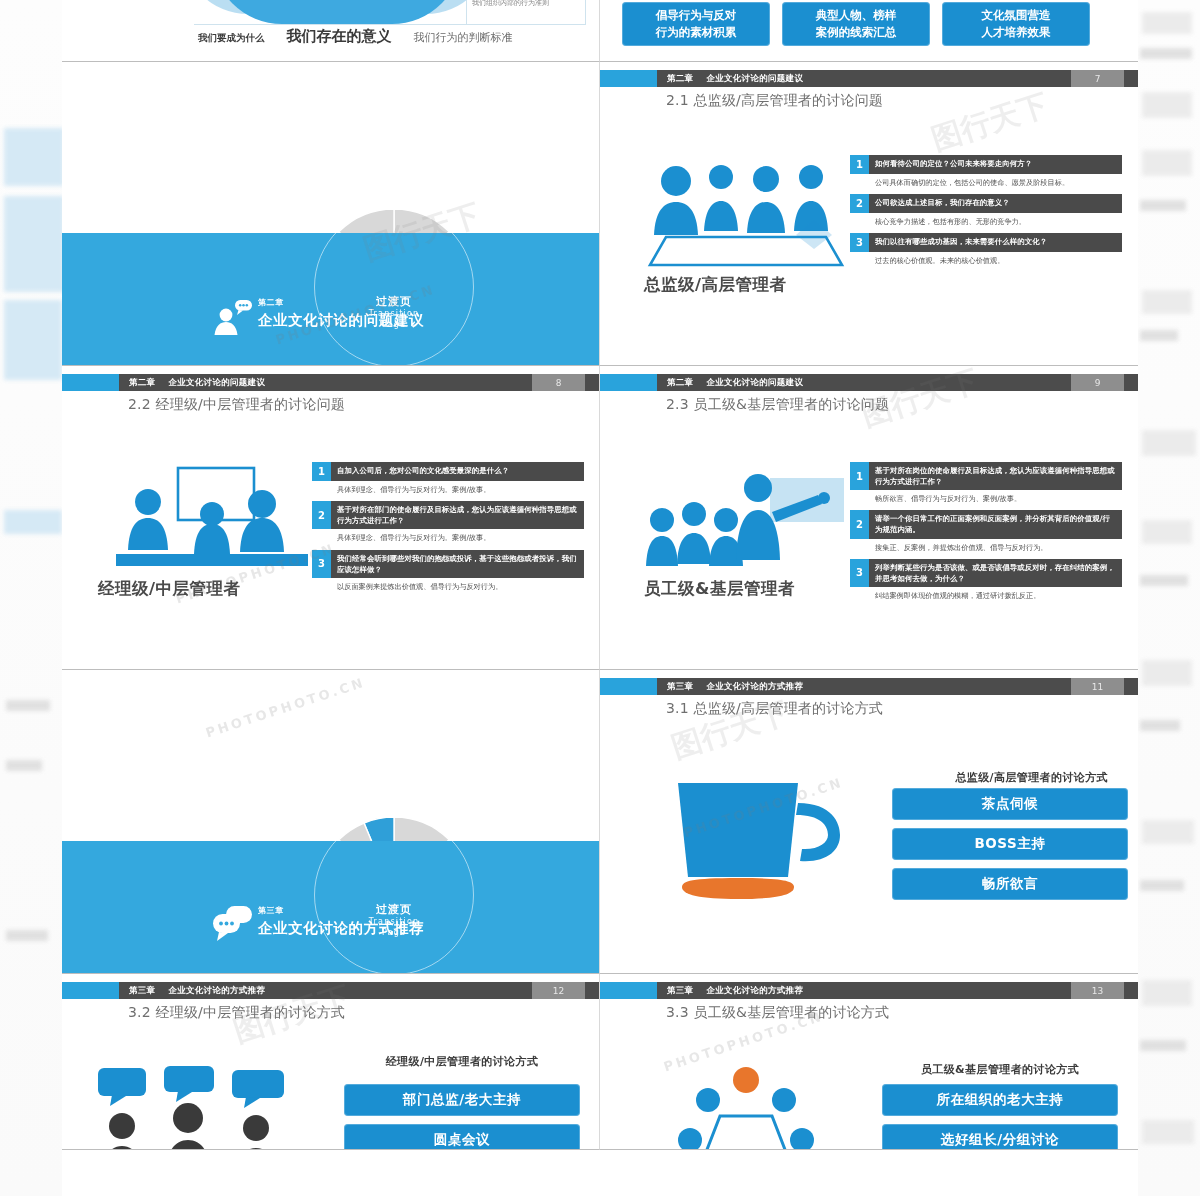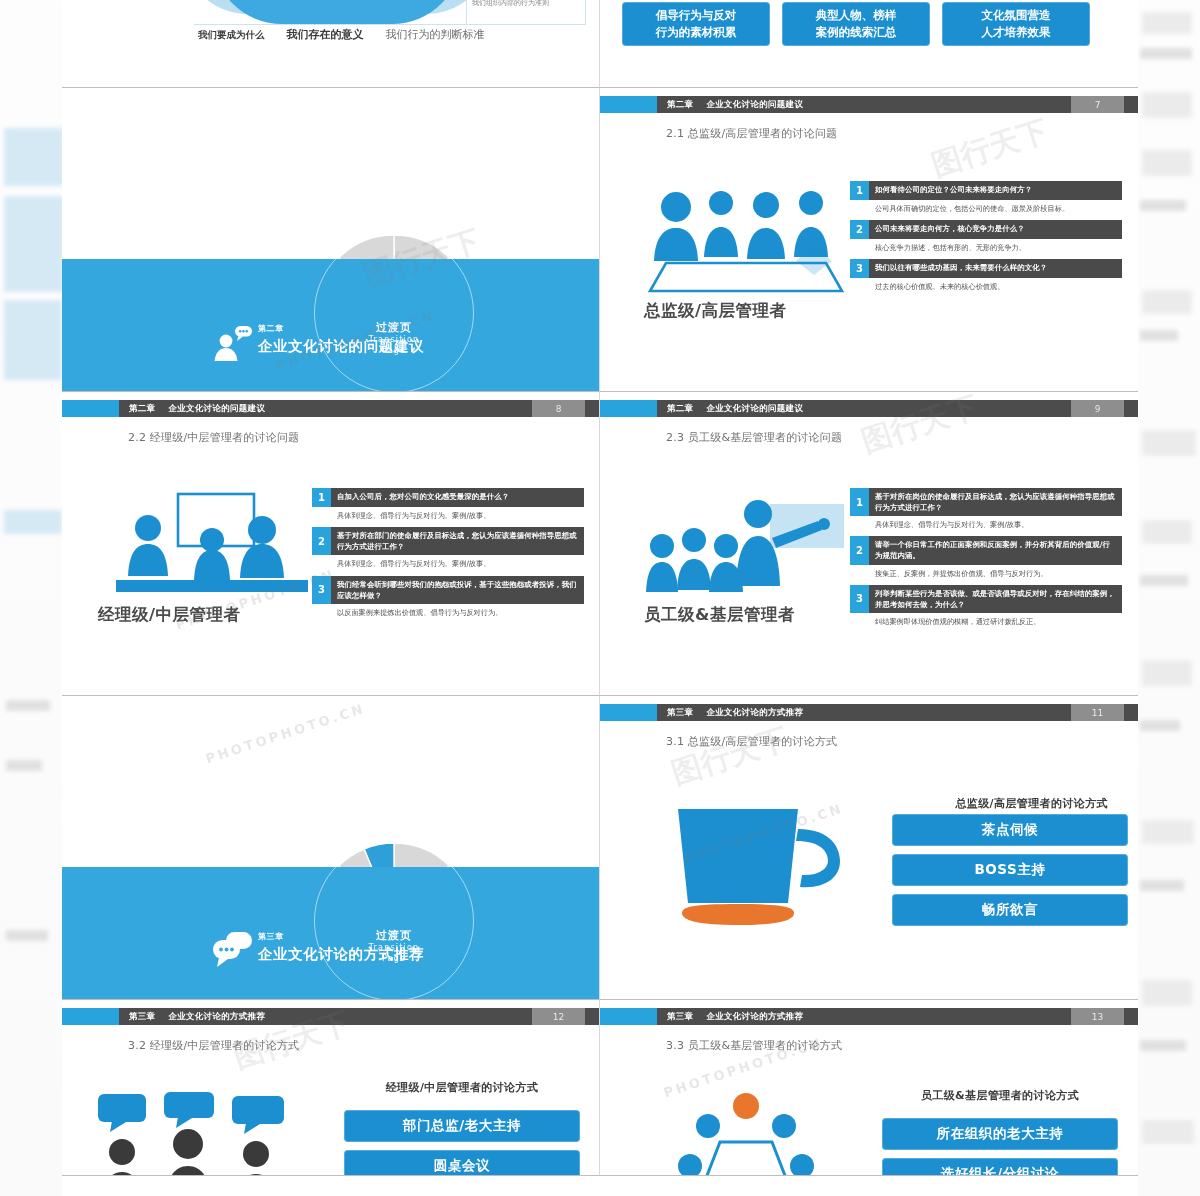--- a/index.html
+++ b/index.html
@@ -27,34 +27,34 @@
     background: #fff;
   }
   .slide {
     position: relative;
     width: 538px; height: 304px;
     background: #ffffff;
     border-right: 1px solid #d9d9d9;
     border-bottom: 1px solid #bdbdbd;
     overflow: hidden;
   }
-  .slide.rowcut-top { height: 88px; }
+  .slide.rowcut-top { height: 62px; }
   .slide.rowcut-bot { height: 176px; }
   .slide:nth-child(even) { border-right: none; }
 
   
   .hdr { position: absolute; left: 0; top: 8px; width: 100%; height: 17px; display: flex; }
   .hdr .tab      { width: 57px; background: #29a3dc; }
   .hdr .bar      { flex: 1; background: #4c4c4c; display: flex; align-items: center; padding-left: 10px; gap: 13px; }
   .hdr .chapter  { color: #fff; font-size: 8.5px; font-weight: bold; letter-spacing: .3px; }
   .hdr .htitle   { color: #fff; font-size: 8.5px; font-weight: bold; letter-spacing: .3px; }
   .hdr .pageno   { width: 53px; background: #8e8e8e; color: #e8e8e8; font-size: 9px;
                    display: flex; align-items: center; justify-content: center; }
   .hdr .tail     { width: 14px; background: #4c4c4c; }
-  .subhdr { position: absolute; left: 66px; top: 30px; color: #6f6f6f; font-size: 11px; letter-spacing: .2px; margin-top: 8px; }
+  .subhdr { position: absolute; left: 66px; top: 30px; color: #6f6f6f; font-size: 14px; letter-spacing: .2px; }
 
   
   .qa-list { position: absolute; display: flex; flex-direction: column; gap: 6px; }
   .qa { }
   .qa-head { display: flex; align-items: stretch; }
   .qa-num {
     width: 19px; min-height: 19px; background: #29a3dc; color: #fff;
     font-size: 10px; font-weight: bold; display: flex; align-items: center; justify-content: center;
   }
   .qa-qtext {
@@ -93,21 +93,21 @@
 
   
   .tcut-curve { position: absolute; left: 150px; top: -46px; width: 250px; height: 70px;
                 background: #3ea9e0; border-radius: 0 0 140px 140px; }
   .tcut-curve2 { position: absolute; left: 120px; top: -52px; width: 310px; height: 66px;
                 background: #a9d6ef; border-radius: 0 0 160px 160px; opacity: .8; }
   .tcut-line { position: absolute; left: 132px; top: 24px; width: 360px; height: 1px; background: #cfe3ee; }
   .tcut-box  { position: absolute; left: 404px; top: -30px; width: 120px; height: 55px; border: 1px solid #cfe3ee; border-top: none; }
   .tcut-words { position: absolute; top: 27px; left: 136px; width: 400px; display: flex; gap: 22px; align-items: baseline; }
   .tcut-words .w1 { font-size: 9.5px; font-weight: bold; color: #3a3a3a; }
-  .tcut-words .w2 { font-size: 11px; font-weight: bold; color: #3a3a3a; }
+  .tcut-words .w2 { font-size: 15px; font-weight: bold; color: #3a3a3a; }
   .tcut-words .w3 { font-size: 11px; color: #6a6a6a; }
   .tcut-mini { position: absolute; left: 410px; top: -2px; font-size: 7px; color: #8a8a8a; }
 
   .tcut-chips { position: absolute; top: 2px; left: 22px; display: flex; gap: 12px; }
   .chip {
     width: 148px; height: 44px; background: #1b8fd0; border-radius: 4px;
     color: #fff; font-size: 11.5px; font-weight: bold; line-height: 1.45;
     display: flex; align-items: center; justify-content: center; text-align: center;
     box-shadow: inset 0 0 0 1px rgba(255,255,255,.25);
     font-family: Liberation Serif, serif;
@@ -256,21 +256,21 @@
       <div class="qa">
         <div class="qa-head">
             <div class="qa-num">1</div>
         <div class="qa-qtext">如何看待公司的定位？公司未来将要走向何方？</div>
           </div>
         <div class="qa-ans">公司具体而确切的定位，包括公司的使命、愿景及阶段目标。</div>
       </div>
       <div class="qa">
         <div class="qa-head">
             <div class="qa-num">2</div>
-        <div class="qa-qtext">公司未来将要走向何方，核心竞争力是什么？</div>
+        <div class="qa-qtext">公司欲达成上述目标，我们存在的意义？</div>
           </div>
         <div class="qa-ans">核心竞争力描述，包括有形的、无形的竞争力。</div>
       </div>
       <div class="qa">
         <div class="qa-head">
             <div class="qa-num">3</div>
         <div class="qa-qtext">我们以往有哪些成功基因，未来需要什么样的文化？</div>
           </div>
         <div class="qa-ans">过去的核心价值观。未来的核心价值观。</div>
       </div>
@@ -358,21 +358,21 @@
       <circle cx="178" cy="36" r="6" fill="#1b8fd0"></circle>
     </svg>
     <div class="role-label" style="left:44px;top:212px;">员工级&amp;基层管理者</div>
 
     <div class="qa-list" style="left:250px;top:96px;width:272px;">
       <div class="qa">
         <div class="qa-head">
             <div class="qa-num">1</div>
         <div class="qa-qtext">基于对所在岗位的使命履行及目标达成，您认为应该遵循何种指导思想或行为方式进行工作？</div>
           </div>
-        <div class="qa-ans">具体到理念、倡导行为与反对行为、案例/故事。</div>
+        <div class="qa-ans">畅所欲言、倡导行为与反对行为、案例/故事。</div>
       </div>
       <div class="qa">
         <div class="qa-head">
             <div class="qa-num">2</div>
         <div class="qa-qtext">请举一个你日常工作的正面案例和反面案例，并分析其背后的价值观/行为规范内涵。</div>
           </div>
         <div class="qa-ans">搜集正、反案例，并提炼出价值观、倡导与反对行为。</div>
       </div>
       <div class="qa">
         <div class="qa-head">
@@ -512,21 +512,21 @@
       <g fill="#3a3a3a">
         <circle cx="24" cy="104" r="13"></circle>
           <circle cx="176" cy="104" r="13"></circle>
         <circle cx="76" cy="112" r="13"></circle>
           <circle cx="124" cy="112" r="13"></circle>
       </g>
       <path d="M74 50 L126 50 L150 112 L50 112 Z" fill="none" stroke="#1b8fd0" stroke-width="3"></path>
     </svg>
 
     <div class="meth-title" style="left:282px;top:88px;width:236px;text-align:center;">员工级&amp;基层管理者的讨论方式</div>
-    <div class="bar-list" style="left:282px;top:110px;margin-top:8px;">
+    <div class="bar-list" style="left:282px;top:110px;">
       <div class="mbar">所在组织的老大主持</div>
       <div class="mbar">选好组长/分组讨论</div>
 
     </div>
     <div class="watermark" style="left:60px;top:60px;">PHOTOPHOTO.CN</div>
   </div>
 
 </div>
 
 </body></html>

